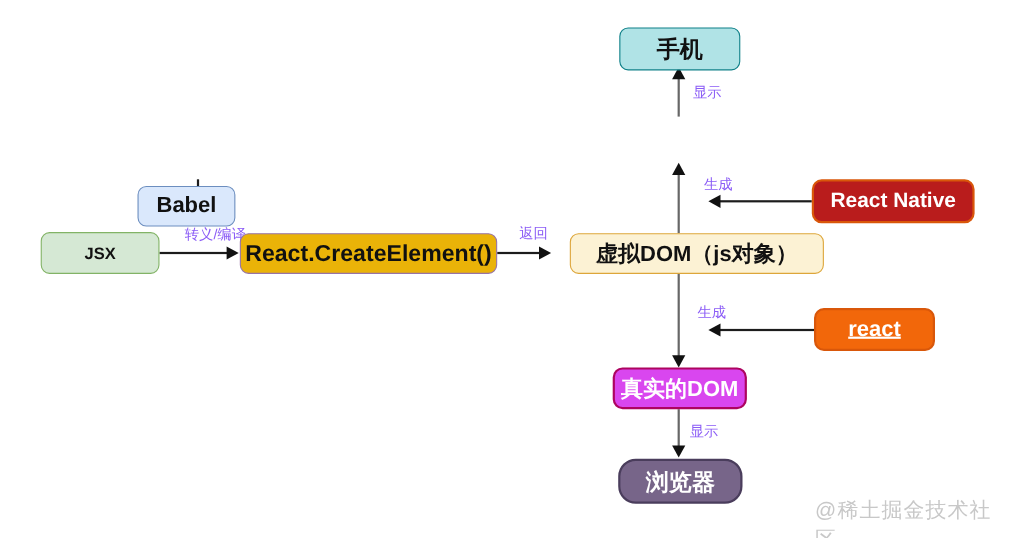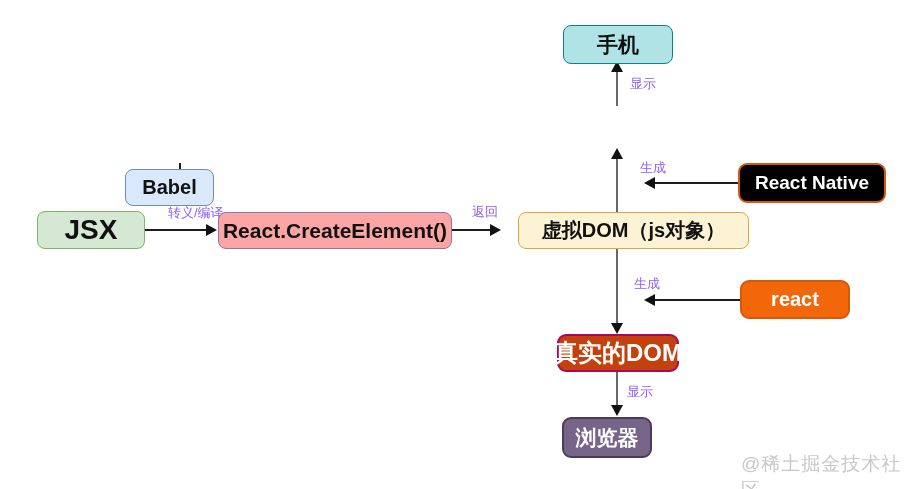--- a/index.html
+++ b/index.html
@@ -58,32 +58,32 @@
 
   <div class="edge-label" style="left:630px;top:75px;">显示</div>
   <div class="edge-label" style="left:640px;top:159px;">生成</div>
   <div class="edge-label" style="left:168px;top:204px;">转义/编译</div>
   <div class="edge-label" style="left:472px;top:203px;">返回</div>
   <div class="edge-label" style="left:634px;top:275px;">生成</div>
   <div class="edge-label" style="left:627px;top:383px;">显示</div>
 
   <div class="node" style="left: 125px; top: 126px; width: 89px; height: 37px; font-size: 20px; background-color: rgb(218, 232, 252); border-color: rgb(108, 142, 191); color: rgb(17, 17, 17); margin-top: 43px;">Babel</div>
 
-  <div class="node" style="left: 37px; top: 211px; width: 108px; height: 38px; font-size: 28px; background-color: rgb(213, 232, 212); border-color: rgb(130, 179, 102); color: rgb(17, 17, 17);">JSX</div>
+  <div class="node" style="left: 37px; top: 211px; width: 108px; height: 38px; font-size: 15px; background-color: rgb(213, 232, 212); border-color: rgb(130, 179, 102); color: rgb(17, 17, 17);">JSX</div>
 
-  <div class="node" style="left: 218px; top: 212px; width: 234px; height: 37px; font-size: 21px; background-color: #fca5a5; border-color: rgb(150, 115, 166); color: rgb(17, 17, 17);">React.CreateElement()</div>
+  <div class="node" style="left: 218px; top: 212px; width: 234px; height: 37px; font-size: 21px; background-color: #eab308; border-color: rgb(150, 115, 166); color: rgb(17, 17, 17);">React.CreateElement()</div>
 
   <div class="node" style="left: 502px; top: 212px; width: 231px; height: 37px; font-size: 20px; background-color: rgb(252, 242, 212); border-color: rgb(221, 166, 58); color: rgb(17, 17, 17); margin-left: 16px;">虚拟DOM（js对象）</div>
 
   <div class="node" style="left: 563px; top: 25px; width: 110px; height: 39px; font-size: 21px; background-color: rgb(176, 227, 230); border-color: rgb(14, 128, 136); color: rgb(17, 17, 17);">手机</div>
 
 
-  <div class="node solid" style="left: 738px; top: 163px; width: 148px; height: 40px; font-size: 19px; border-width: 2px; background-color: #000000; border-color: rgb(217, 87, 10); color: rgb(255, 255, 255);">React Native</div>
+  <div class="node solid" style="left: 738px; top: 163px; width: 148px; height: 40px; font-size: 19px; border-width: 2px; background-color: #b91c1c; border-color: rgb(217, 87, 10); color: rgb(255, 255, 255);">React Native</div>
 
-  <div class="node solid" style="left: 740px; top: 280px; width: 110px; height: 39px; font-size: 20px; border-width: 2px; background-color: rgb(242, 103, 10); border-color: rgb(217, 87, 10); color: rgb(255, 255, 255);">react</div>
+  <div class="node solid" style="left: 740px; top: 280px; width: 110px; height: 39px; font-size: 20px; border-width: 2px; background-color: rgb(242, 103, 10); border-color: rgb(217, 87, 10); color: rgb(255, 255, 255); text-decoration: underline;">react</div>
 
-  <div class="node solid" style="left: 557px; top: 334px; width: 122px; height: 38px; font-size: 24px; border-width: 2px; background-color: #c2410c; border-color: rgb(173, 4, 96); color: rgb(255, 255, 255);">真实的DOM</div>
+  <div class="node solid" style="left: 557px; top: 334px; width: 122px; height: 38px; font-size: 20px; border-width: 2px; background-color: #d946ef; border-color: rgb(173, 4, 96); color: rgb(255, 255, 255);">真实的DOM</div>
 
-  <div class="node solid" style="left: 562px; top: 417px; width: 90px; height: 41px; font-size: 21px; border-width: 2px; background-color: rgb(119, 101, 137); border-color: rgb(74, 61, 92); color: rgb(255, 255, 255);">浏览器</div>
+  <div class="node solid" style="left: 562px; top: 417px; width: 113px; height: 41px; font-size: 21px; border-width: 2px; background-color: rgb(119, 101, 137); border-color: rgb(74, 61, 92); color: rgb(255, 255, 255); border-radius: 16px;">浏览器</div>
 
   <div class="watermark">@稀土掘金技术社区</div>
 
 </div>
 
 </body></html>

